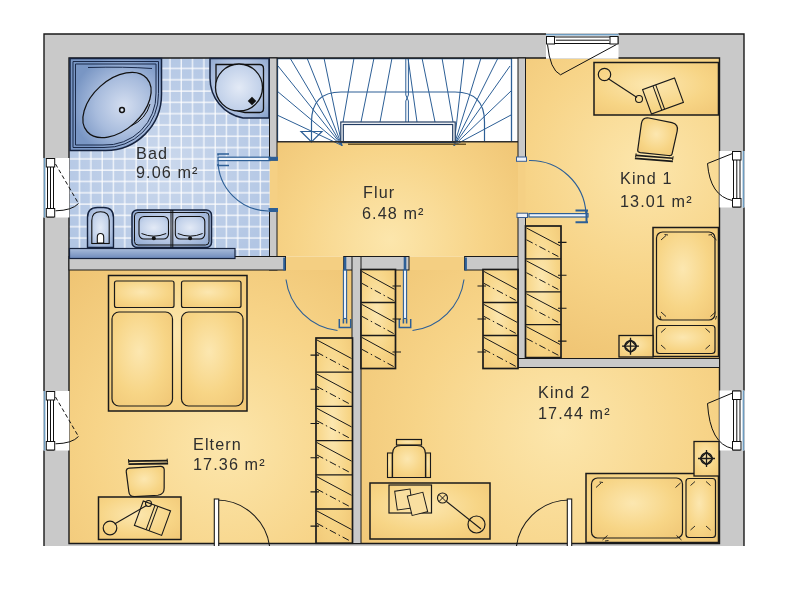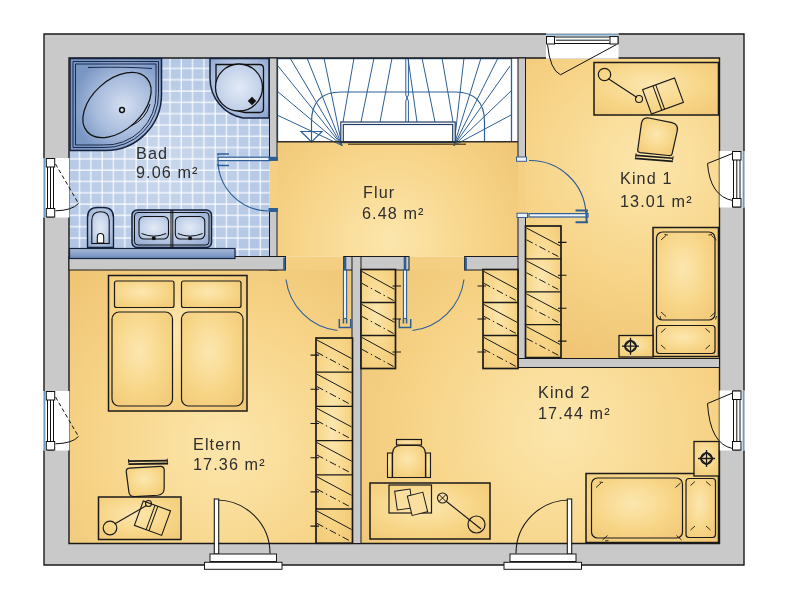--- a/index.html
+++ b/index.html
@@ -1,16 +1,16 @@
 <!DOCTYPE html>
 <html><head>
 <meta charset="utf-8">
 <style>
 html,body{margin:0;padding:0;background:#fff;}
-#plan{position:relative;width:800px;height:610px;font-family:"Liberation Sans",sans-serif;}
+#plan{position:relative;width:800px;height:546px;font-family:"Liberation Sans",sans-serif;}
 </style>
 </head>
 <body>
 <div id="plan">
 <svg width="800" height="610" viewBox="0 0 800 610" xmlns="http://www.w3.org/2000/svg">
 <defs>
 <radialGradient id="gEltern" gradientUnits="userSpaceOnUse" cx="225" cy="445" r="235">
 <stop offset="0" stop-color="#fce6ac"></stop>
           <stop offset="0.55" stop-color="#f7d488"></stop>
           <stop offset="1" stop-color="#efc473"></stop>

